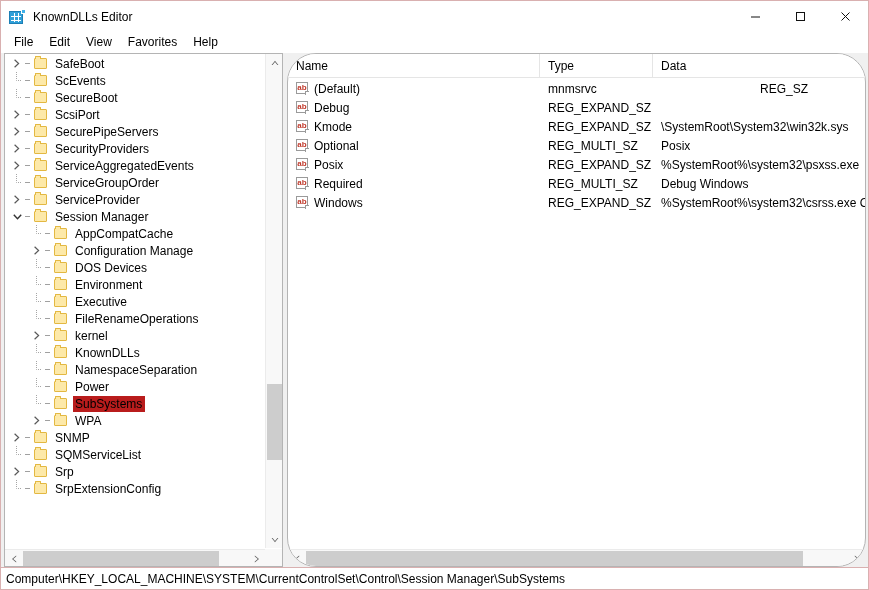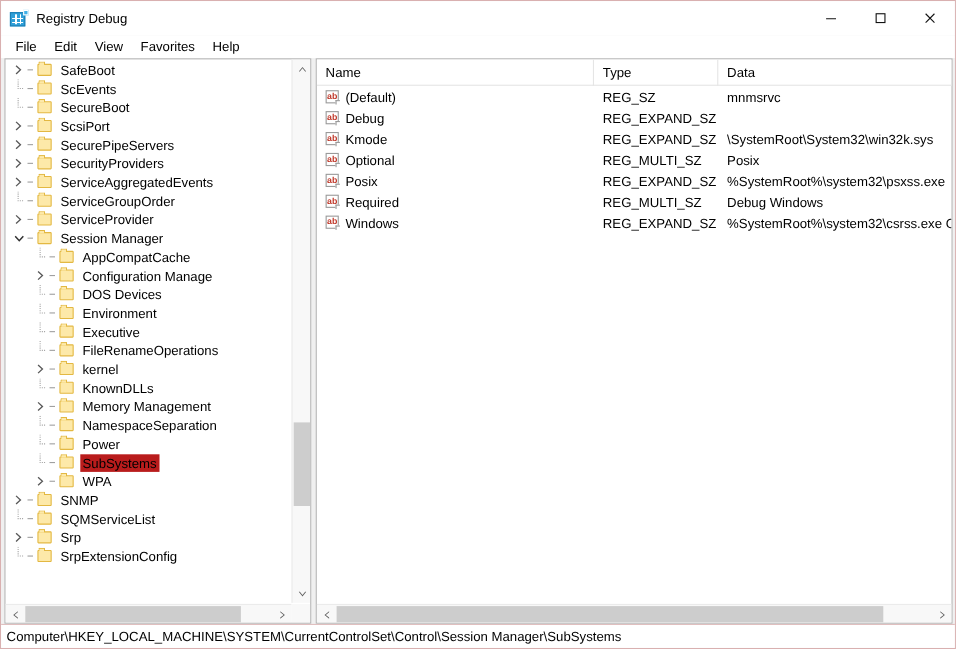--- a/index.html
+++ b/index.html
@@ -96,21 +96,21 @@
     box-sizing: border-box;
   }
   .pane {
     background: #ffffff;
     border: 1px solid #b4b4b4;
     box-sizing: border-box;
     position: relative;
     overflow: hidden;
   }
   .tree-pane { width: 279px; flex: 0 0 279px; margin-right: 4px; }
-  .list-pane { flex: 1 1 auto; }
+  .list-pane { flex: 1 1 auto; border-radius: 29px; }
 
   
   .tree-scroll {
     position: absolute;
     left: 0; top: 0; right: 18px; bottom: 18px;
     overflow: hidden;
   }
   .tree-rows { position: relative; padding-top: 1px; }
   .tree-row {
     height: 17px;
@@ -292,21 +292,21 @@
 </head>
 <body>
 
 <div class="window">
 
   <div class="titlebar">
     <div class="title-icon">
       <div class="grid"></div>
       <div class="dot"></div>
     </div>
-    <div class="title-text">Registry Debug</div>
+    <div class="title-text">KnownDLLs Editor</div>
     <div class="win-buttons">
       <div class="win-btn">
         <svg width="11" height="11" viewBox="0 0 11 11">
             <line x1="1" y1="6" x2="10" y2="6" stroke="#111" stroke-width="1"></line>
           </svg>
       </div>
       <div class="win-btn">
         <svg width="11" height="11" viewBox="0 0 11 11">
             <rect x="1.5" y="1.5" width="8" height="8" fill="none" stroke="#111" stroke-width="1"></rect>
           </svg>
@@ -563,33 +563,20 @@
               </div>
               <div class="dash"></div>
               <div class="folder">
                 <i></i>
               </div>
               <div class="tree-label">KnownDLLs</div>
             </div>
             <div class="tree-row">
               <div class="tree-indent" style="width: 24px;"></div>
               <div class="twisty">
-                <svg width="8" height="9" viewBox="0 0 8 9">
-                  <path d="M1.6 0.8 L5.6 4.5 L1.6 8.2" fill="none" stroke="#595959" stroke-width="1.2"></path>
-                </svg>
-              </div>
-              <div class="dash"></div>
-              <div class="folder">
-                <i></i>
-              </div>
-              <div class="tree-label">Memory Management</div>
-            </div>
-            <div class="tree-row">
-              <div class="tree-indent" style="width: 24px;"></div>
-              <div class="twisty">
                 <svg width="12" height="17" viewBox="0 0 12 17">
                   <path d="M5.5 0 L5.5 8.5 L11 8.5" fill="none" stroke="#a6a6a6" stroke-width="1" stroke-dasharray="1 1"></path>
                 </svg>
               </div>
               <div class="dash"></div>
               <div class="folder">
                 <i></i>
               </div>
               <div class="tree-label">NamespaceSeparation</div>
             </div>
@@ -725,22 +712,22 @@
       </div>
 
       <div class="list-rows" id="list-rows">
           <div class="list-row">
             <div class="cell cell-name">
               <div class="ab-icon">
                 <span>ab</span>
               </div>
               <span>(Default)</span>
             </div>
+            <div class="cell cell-data">mnmsrvc</div>
             <div class="cell cell-type">REG_SZ</div>
-            <div class="cell cell-data">mnmsrvc</div>
           </div>
           <div class="list-row">
             <div class="cell cell-name">
               <div class="ab-icon">
                 <span>ab</span>
               </div>
               <span>Debug</span>
             </div>
             <div class="cell cell-type">REG_EXPAND_SZ</div>
             <div class="cell cell-data"></div>

